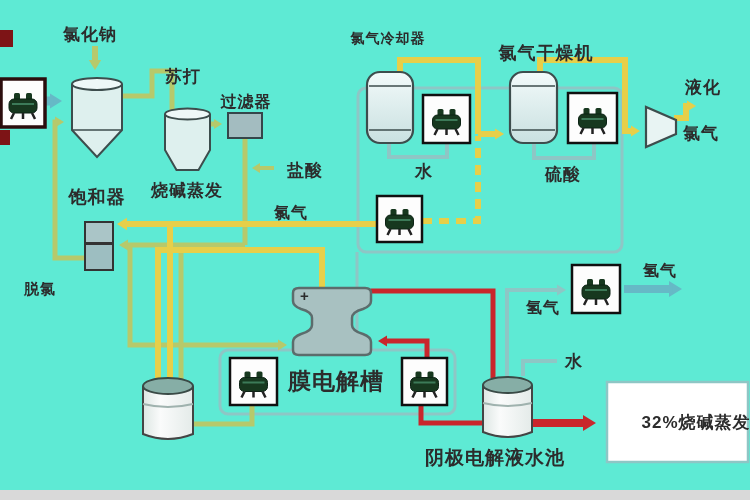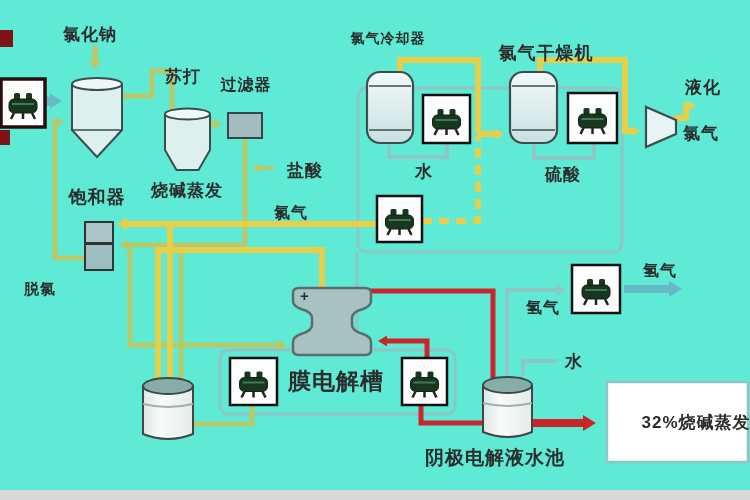--- a/index.html
+++ b/index.html
@@ -136,21 +136,21 @@
       <rect x="599" y="279" width="6" height="7" rx="1.5" fill="#17381f"></rect>
       <rect x="582" y="285" width="28" height="14" rx="5" fill="#17381f" stroke="#0c2315" stroke-width="1"></rect>
       <line x1="585" y1="290" x2="607" y2="290" stroke="#3c7a58" stroke-width="2"></line>
       <path d="M587,299 l-3,6 M596,299 l0,6 M605,299 l3,6" stroke="#222" stroke-width="2.5" fill="none"></path>
       <rect x="0" y="30" width="13" height="17" fill="#7d1416"></rect>
       <rect x="0" y="130" width="10" height="15" fill="#7d1416"></rect>
     </svg>
   <div id="labels-layer">
       <div class="lbl" style="left: 90px; top: 34px; font-size: 17px;">氯化钠</div>
       <div class="lbl" style="left: 183px; top: 76px; font-size: 17px;">苏打</div>
-      <div class="lbl" style="left: 246px; top: 85px; font-size: 16px;">过滤器</div>
+      <div class="lbl" style="left: 246px; top: 102px; font-size: 16px;">过滤器</div>
       <div class="lbl" style="left: 187px; top: 190px; font-size: 17px;">烧碱蒸发</div>
       <div class="lbl" style="left: 97px; top: 197px; font-size: 18px;">饱和器</div>
       <div class="lbl" style="left: 40px; top: 288px; font-size: 15px;">脱氯</div>
       <div class="lbl" style="left: 305px; top: 170px; font-size: 17px;">盐酸</div>
       <div class="lbl" style="left: 291px; top: 213px; font-size: 16px;">氯气</div>
       <div class="lbl" style="left: 388px; top: 38px; font-size: 14px;">氯气冷却器</div>
       <div class="lbl" style="left: 424px; top: 171px; font-size: 17px;">水</div>
       <div class="lbl" style="left: 546px; top: 37px; font-size: 18px; margin-top: 16px;">氯气干燥机</div>
       <div class="lbl" style="left: 563px; top: 174px; font-size: 17px;">硫酸</div>
       <div class="lbl" style="left: 703px; top: 87px; font-size: 17px;">液化</div>

